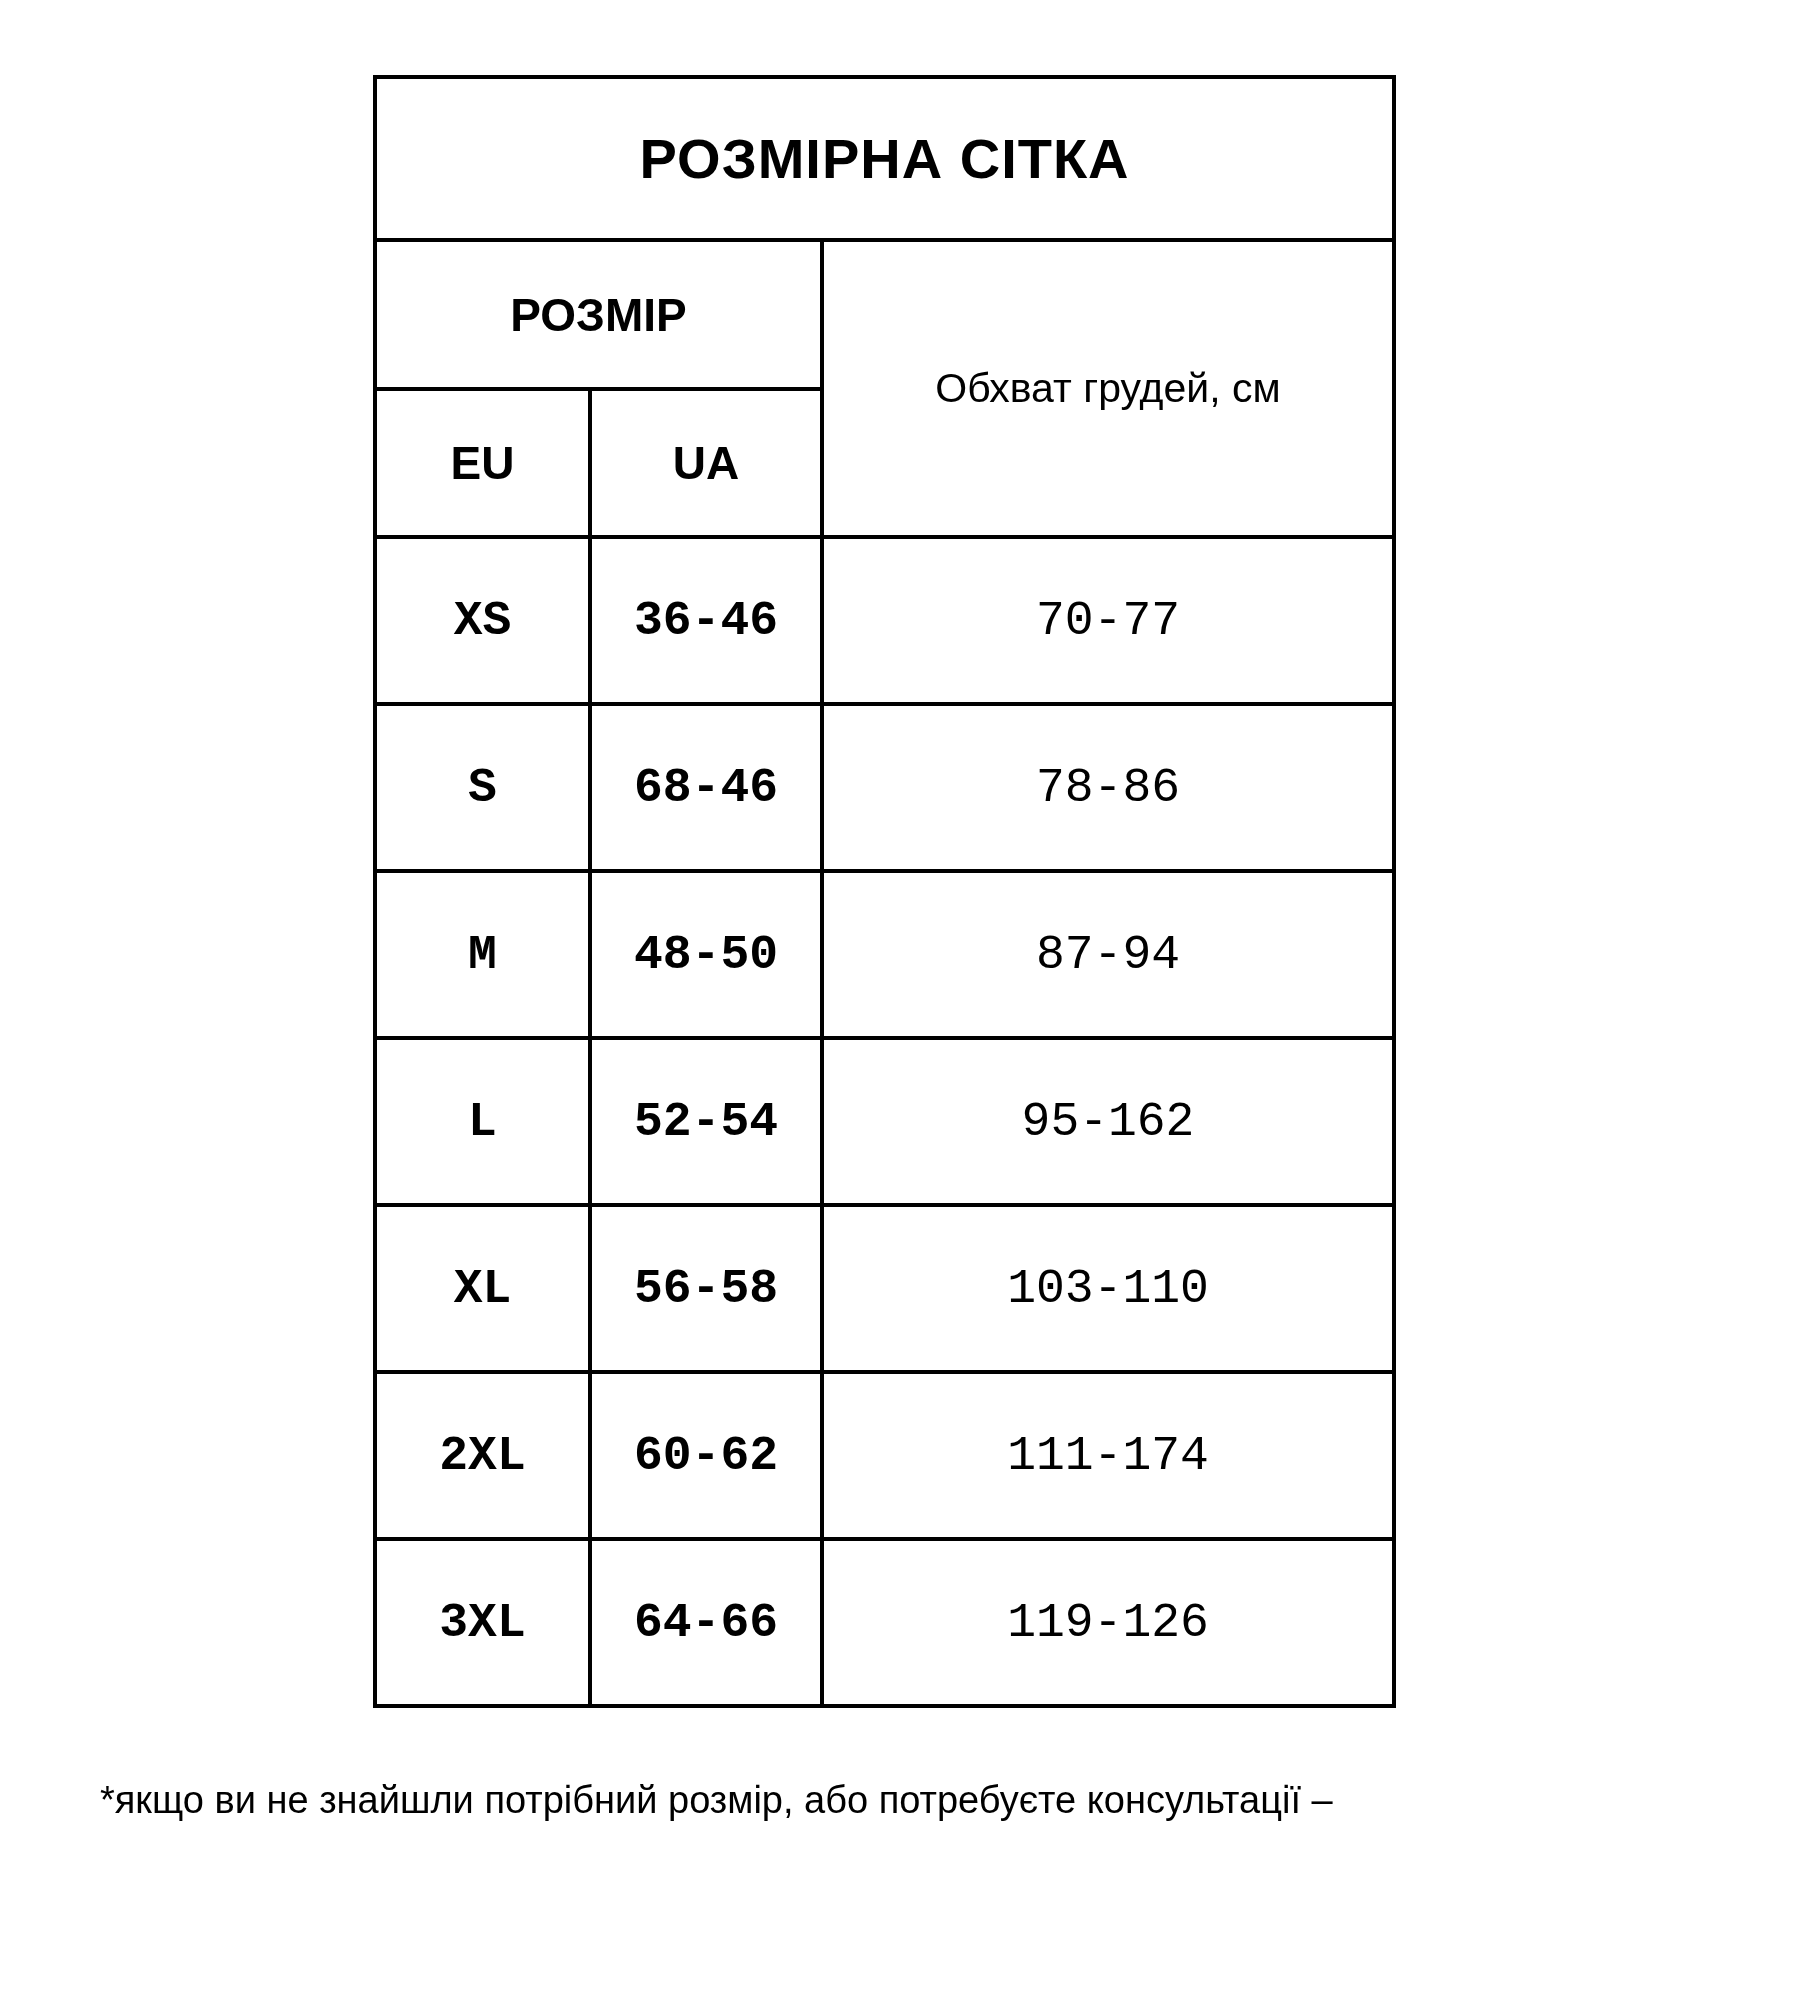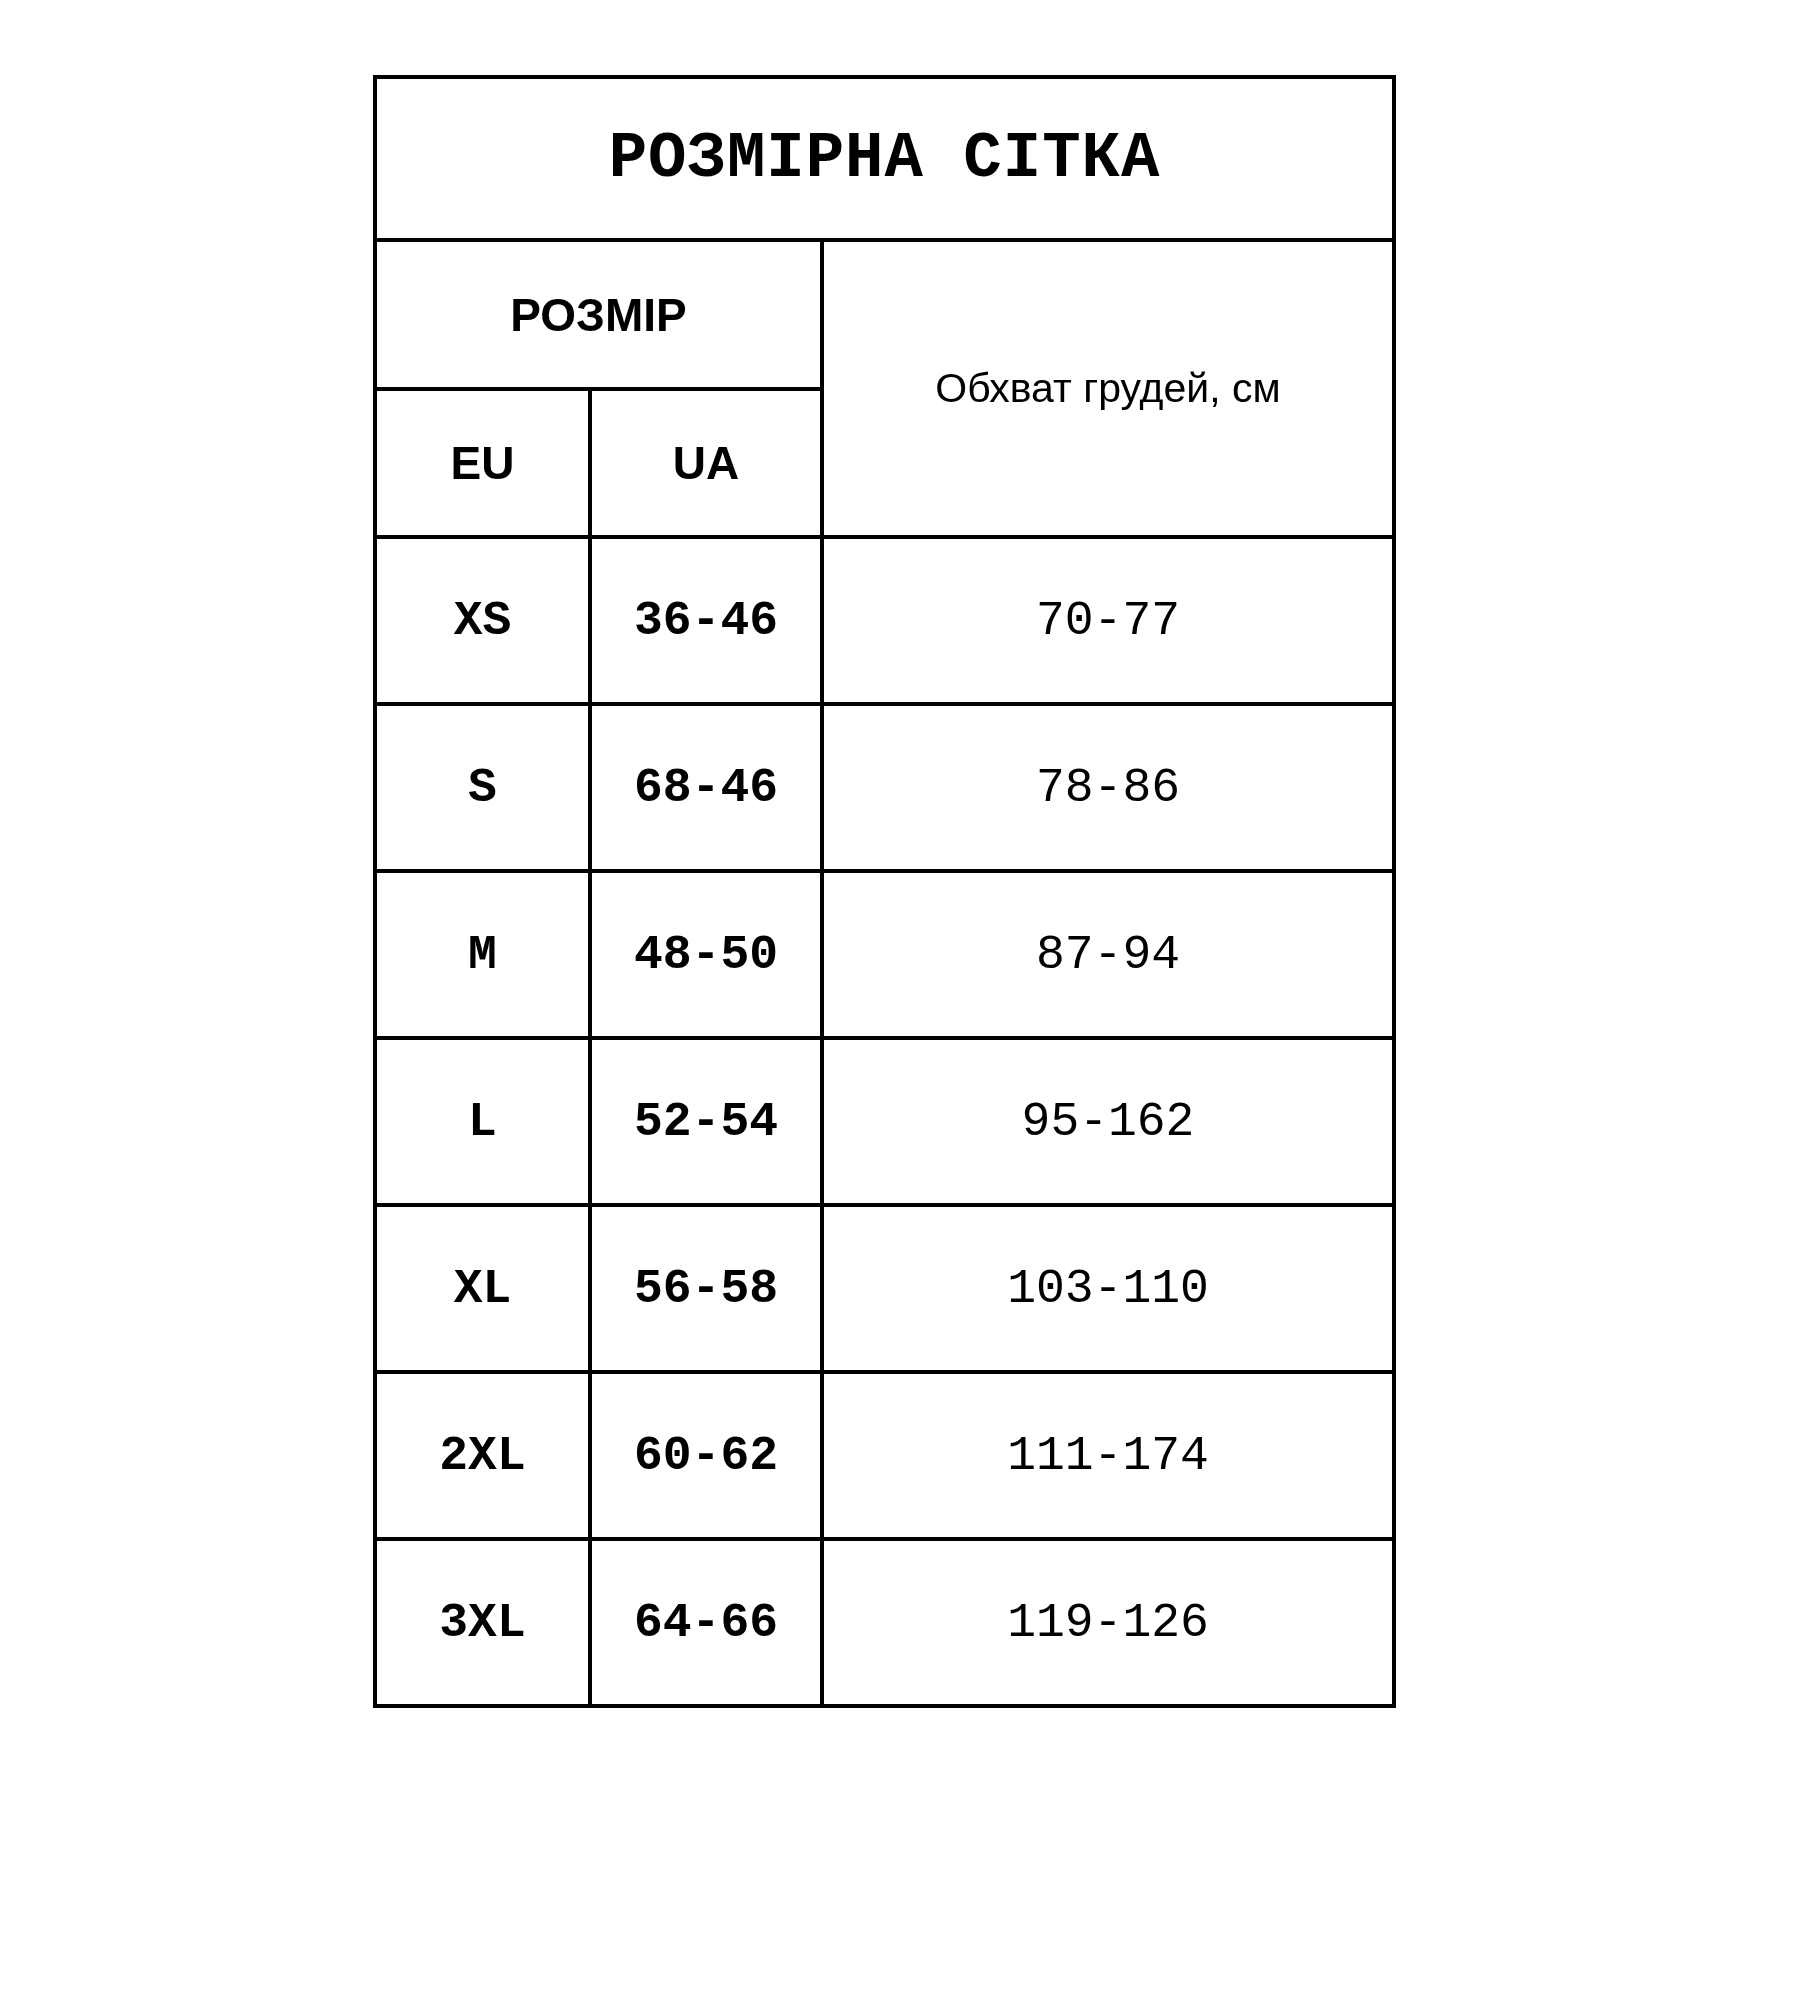--- a/index.html
+++ b/index.html
@@ -27,24 +27,23 @@
     text-align: center;
     vertical-align: middle;
     background: #ffffff;
   }
   tr.title-row      { height: 163px; }
   tr.size-hdr-row   { height: 149px; }
   tr.unit-hdr-row   { height: 148px; }
   tr.data-row       { height: 167px; font-family: Liberation Mono, monospace; }
 
   td.title-cell {
-    font-size: 64px;
+    font-size: 56px;
     font-weight: 700;
     letter-spacing: 1px;
-    font-family: Liberation Mono, monospace;
   }
   td.size-hdr-cell {
     font-size: 46px;
     font-weight: 700;
   }
   td.chest-hdr-cell {
     font-size: 41px;
     font-weight: 400;
   }
   td.unit-cell {
@@ -123,15 +122,16 @@
       </tr>
       <tr class="data-row">
         <td class="eu-cell">3XL</td>
         <td class="ua-cell">64-66</td>
         <td class="chest-cell">119-126</td>
       </tr>
     </tbody>
   </table>
 
   <div class="footnote">
+    <div>*якщо ви не знайшли потрібний розмір, або потребуєте консультації –</div>
   </div>
 
 </div>
 
 </body></html>

